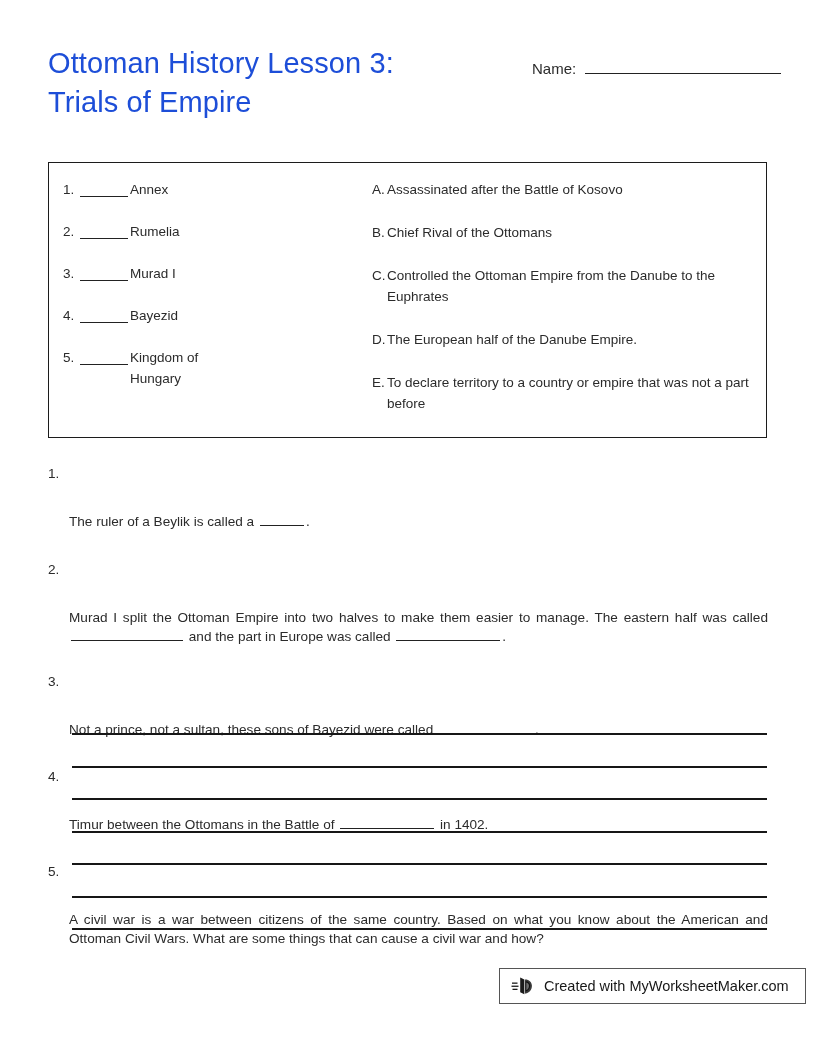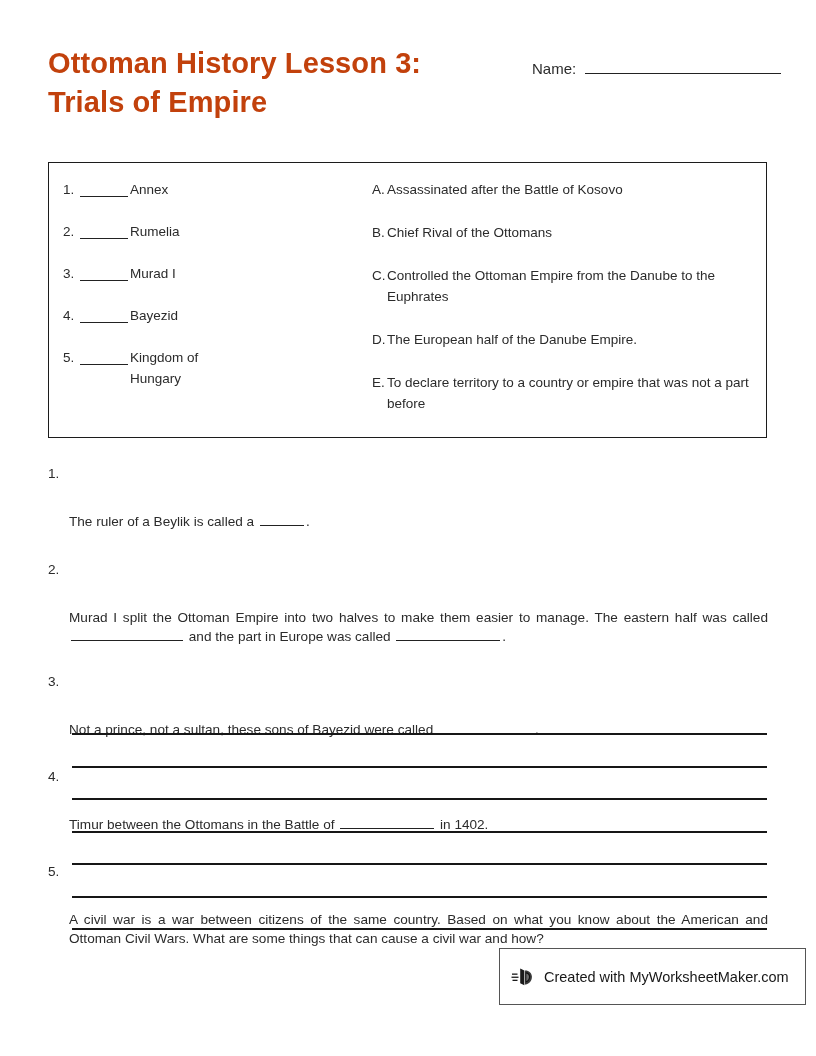--- a/index.html
+++ b/index.html
@@ -22,23 +22,23 @@
     left: 0; top: 0;
     width: 816px;
     height: 150px;
   }
   #title {
     position: absolute;
     left: 48px;
     top: 44px;
     width: 420px;
     font-size: 29px;
-    font-weight: 700;
+    font-weight: 400;
     line-height: 39px;
-    color: #c2410c;
+    color: #1d4ed8;
     letter-spacing: 0.1px;
   }
   #name-block {
     position: absolute;
     left: 532px;
     top: 52px;
     display: flex;
     align-items: baseline;
     margin-top: 8px;
   }
@@ -173,23 +173,23 @@
     height: 0;
     border-bottom: 2.1px solid #171717;
     margin-bottom: 30.5px;
   }
   .w-line:last-child { margin-bottom: 0; }
 
   
   #footer-badge {
     position: absolute;
     left: 499px;
-    top: 948px;
+    top: 968px;
     width: 307px;
-    height: 57px;
+    height: 36px;
     border: 1.4px solid #555555;
     box-sizing: border-box;
     display: flex;
     align-items: center;
     background: #ffffff;
   }
   #badge-logo {
     margin-left: 11px;
     width: 26px;
     height: 26px;

